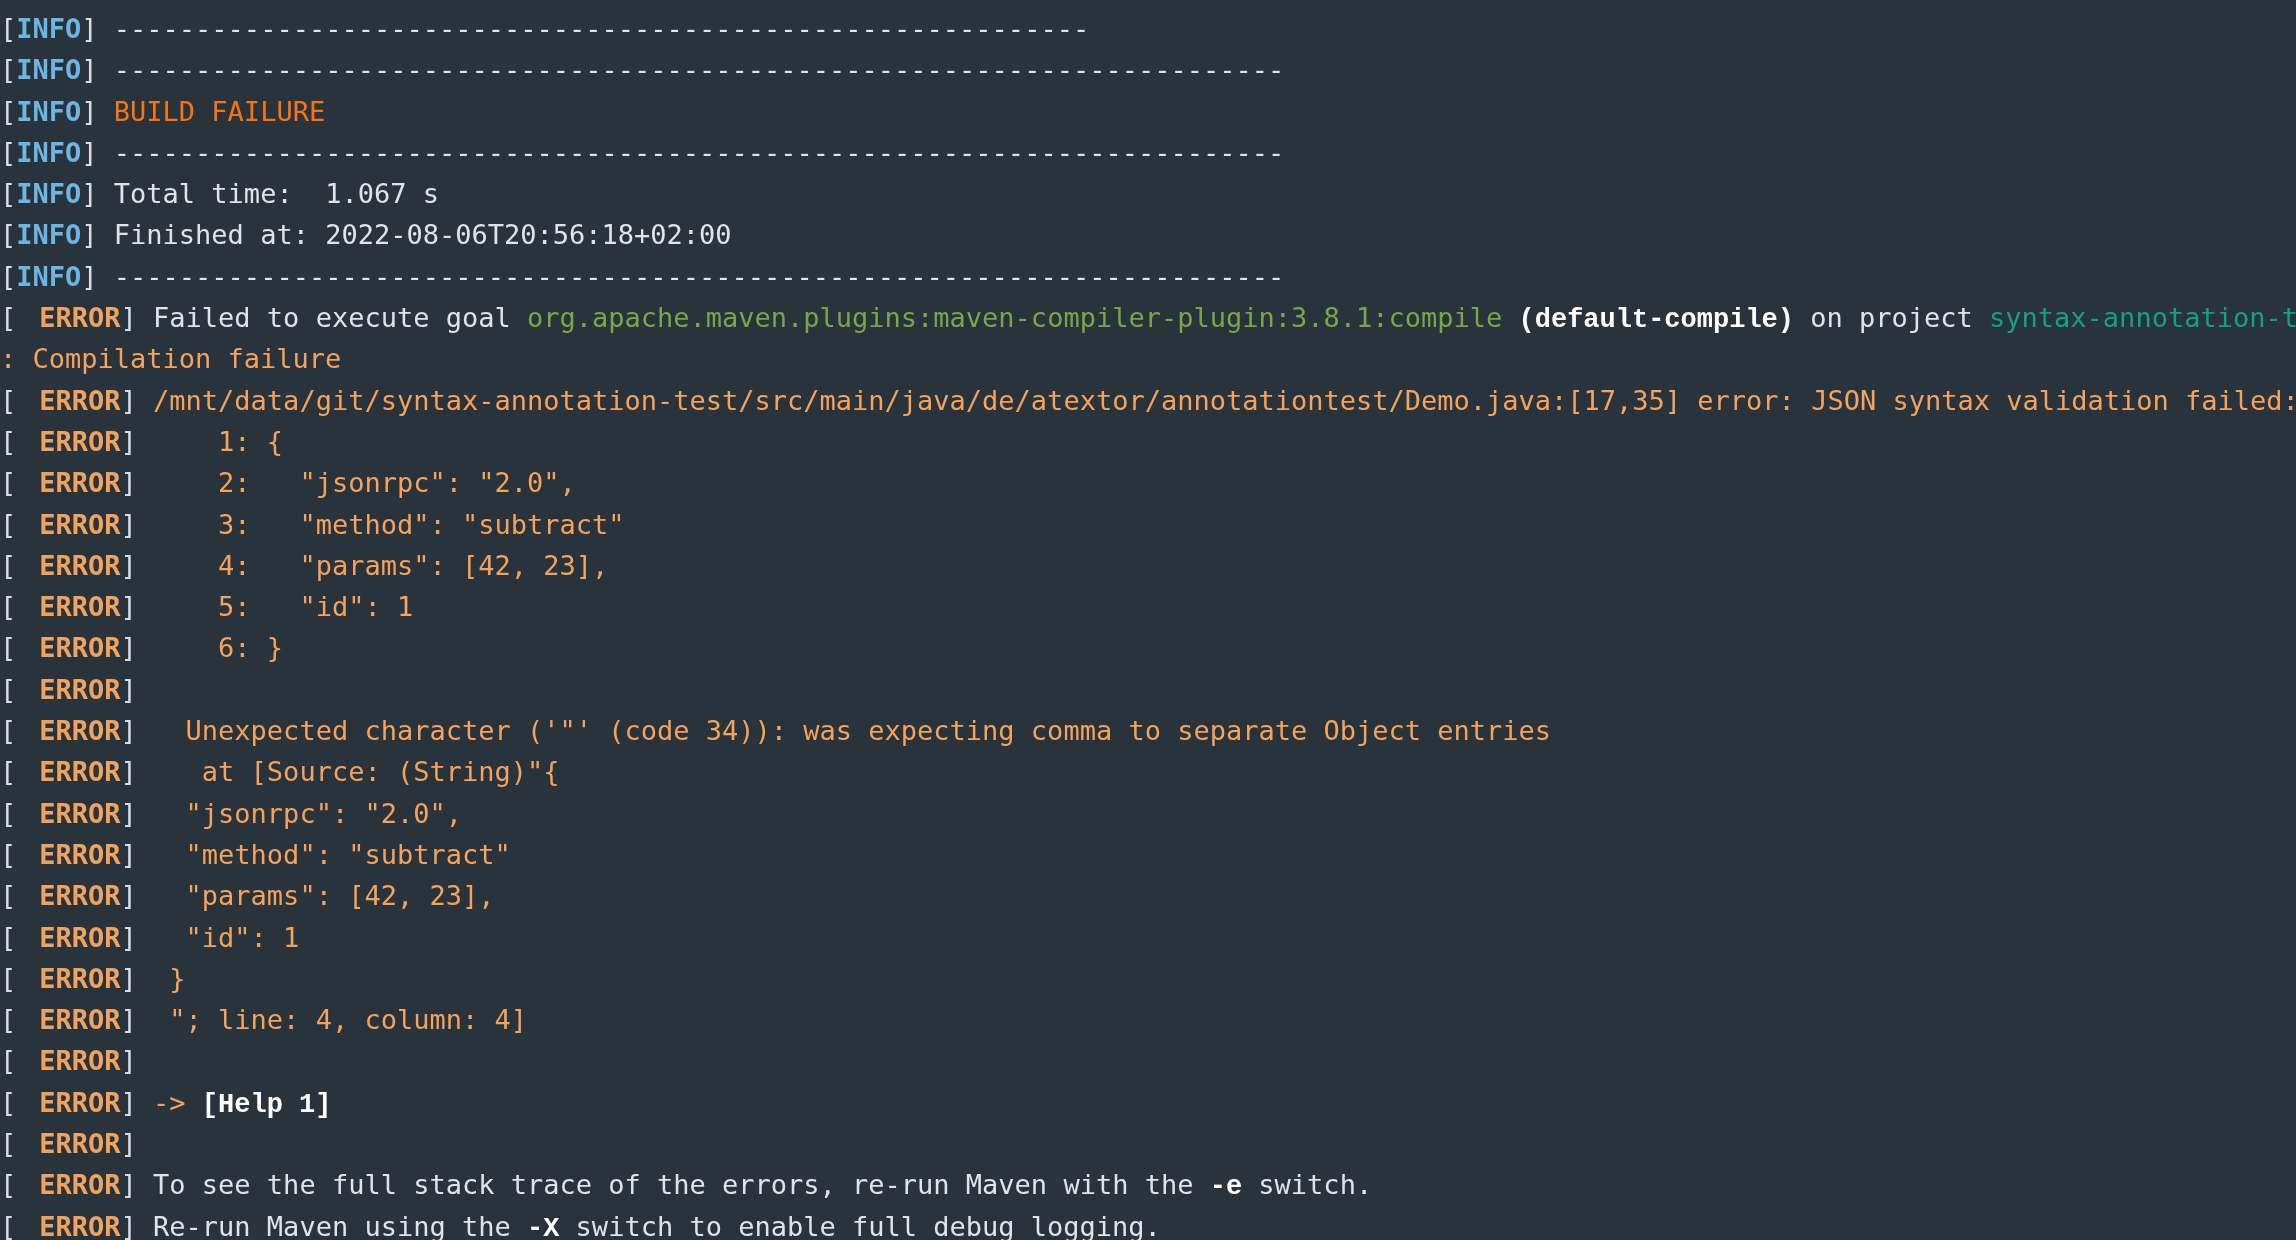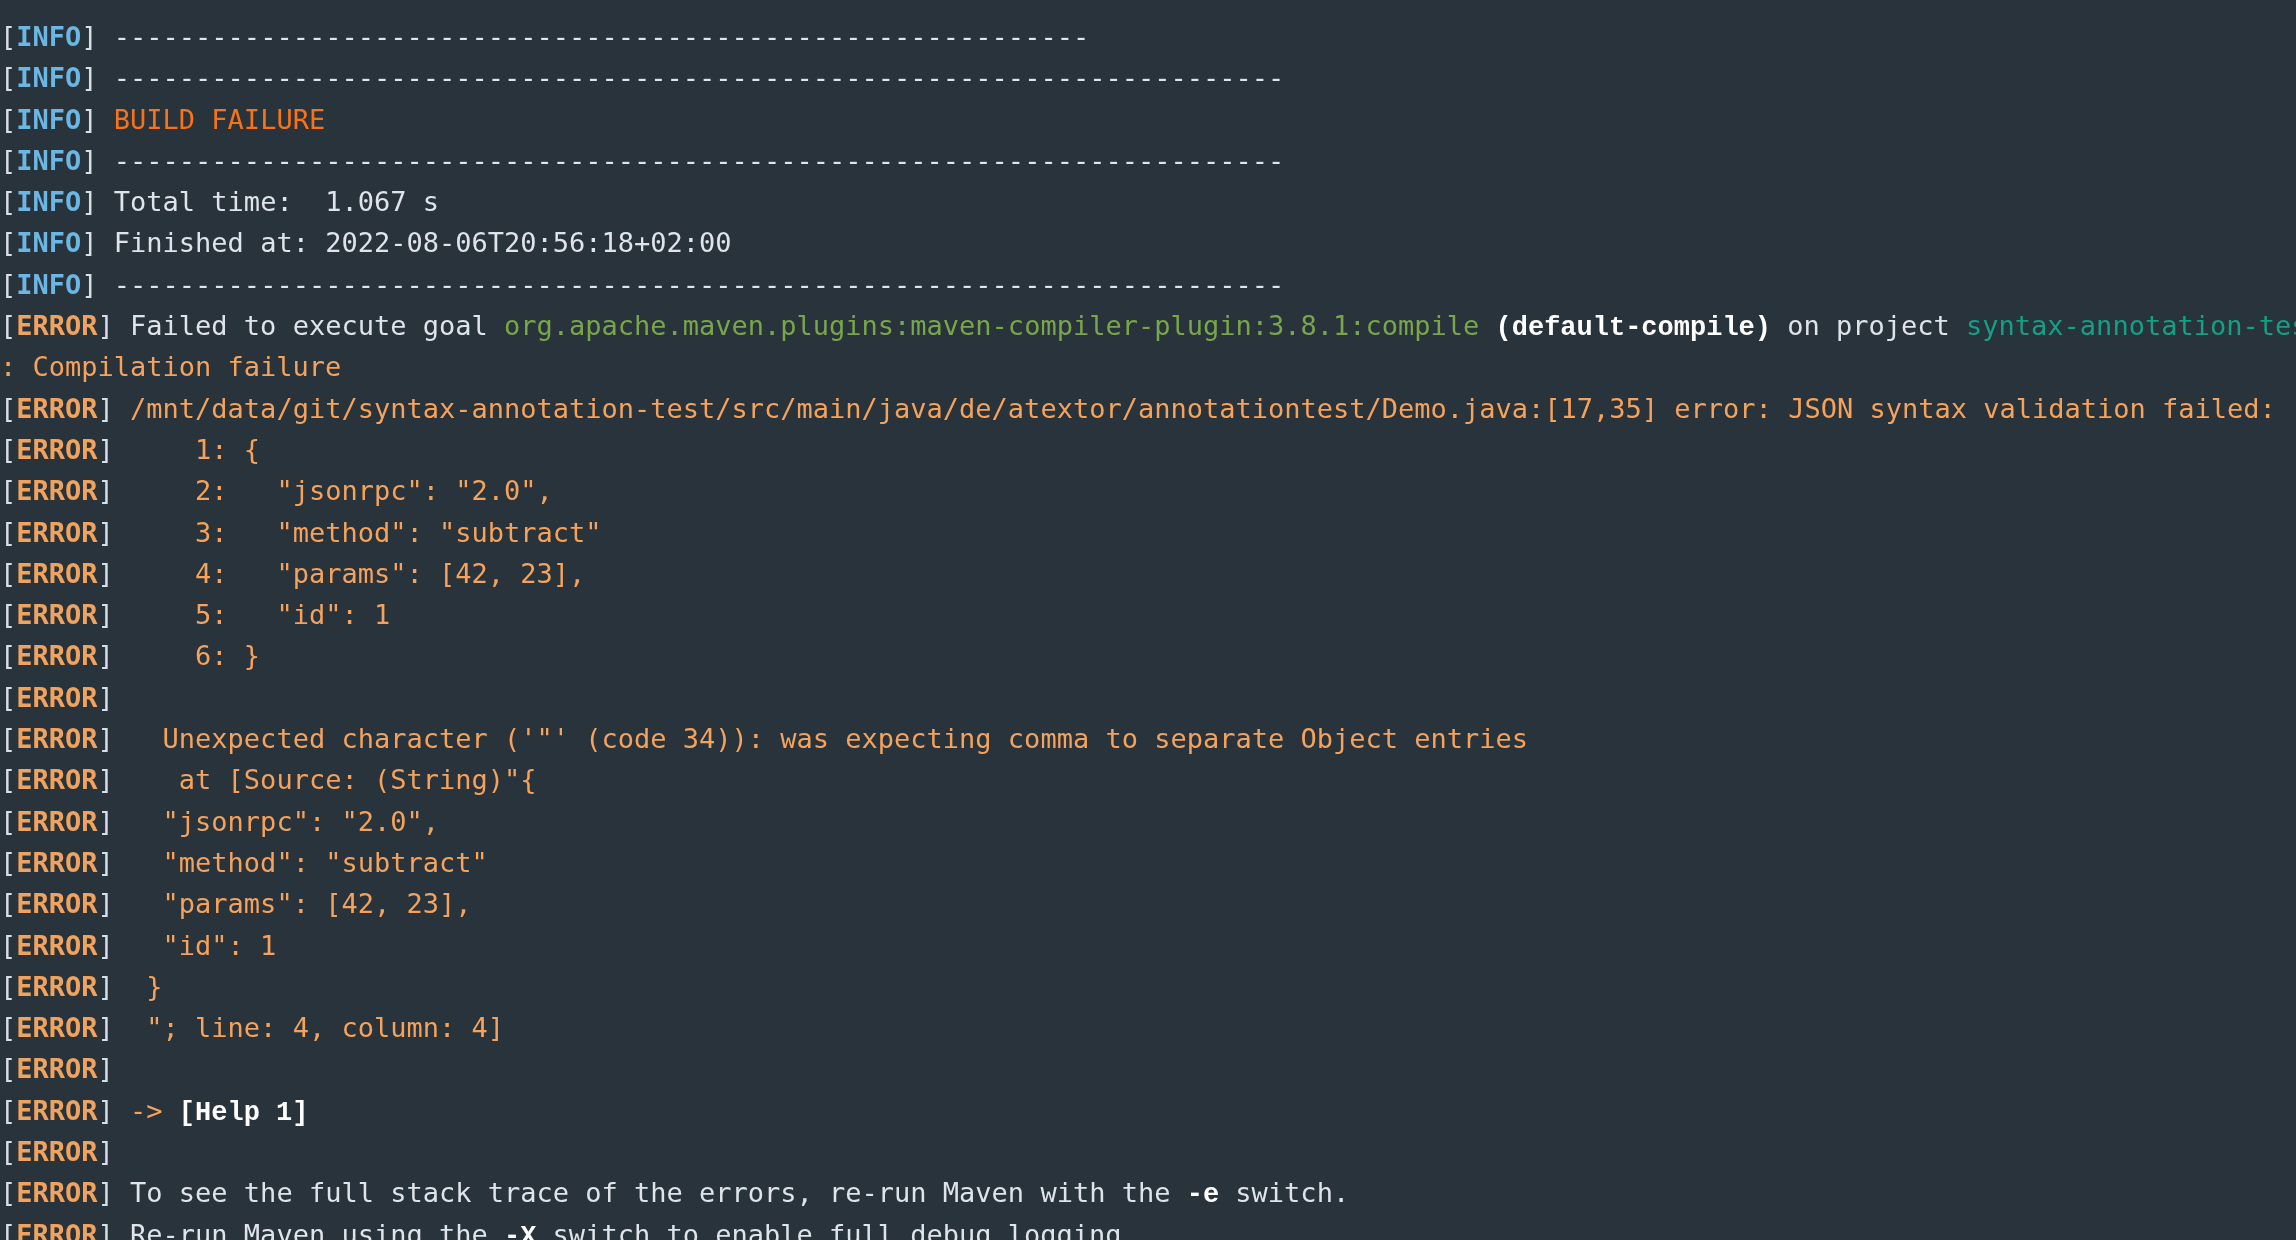--- a/index.html
+++ b/index.html
@@ -12,31 +12,31 @@
   body {
     font-family: "DejaVu Sans Mono", "Liberation Mono", monospace;
     font-size: 27px;
     line-height: 41.3px;
     letter-spacing: 0px;
     -webkit-font-smoothing: antialiased;
   }
   #terminal {
     width: 2296px;
     height: 1240px;
-    padding: 16px 0 0 0;
+    padding: 8px 0 0 0;
     white-space: pre;
   }
   .line {
     height: 41.3px;
     white-space: pre;
     overflow: hidden;
   }
   .tag          { color: #d8dee9; }
   .tag .lvl-info  { color: #6cb6e3; font-weight: 700; }
-  .tag .lvl-error { color: #f0a35e; font-weight: 700; }
+  .tag .lvl-error { color: #f0a35e; font-weight: 700; margin-left: 23px; }
   .w   { color: #dfe4ea; }
   .wb  { color: #ffffff; font-weight: 700; font-family: Liberation Mono, monospace; }
   .o   { color: #f5a35c; margin-top: 26px; }
   .ob  { color: #f97316; font-weight: 400; }
   .g   { color: #7aa64a; }
   .c   { color: #14a085; }
   .dash{ color: #dfe4ea; }
 </style>
 </head>
 <body>

